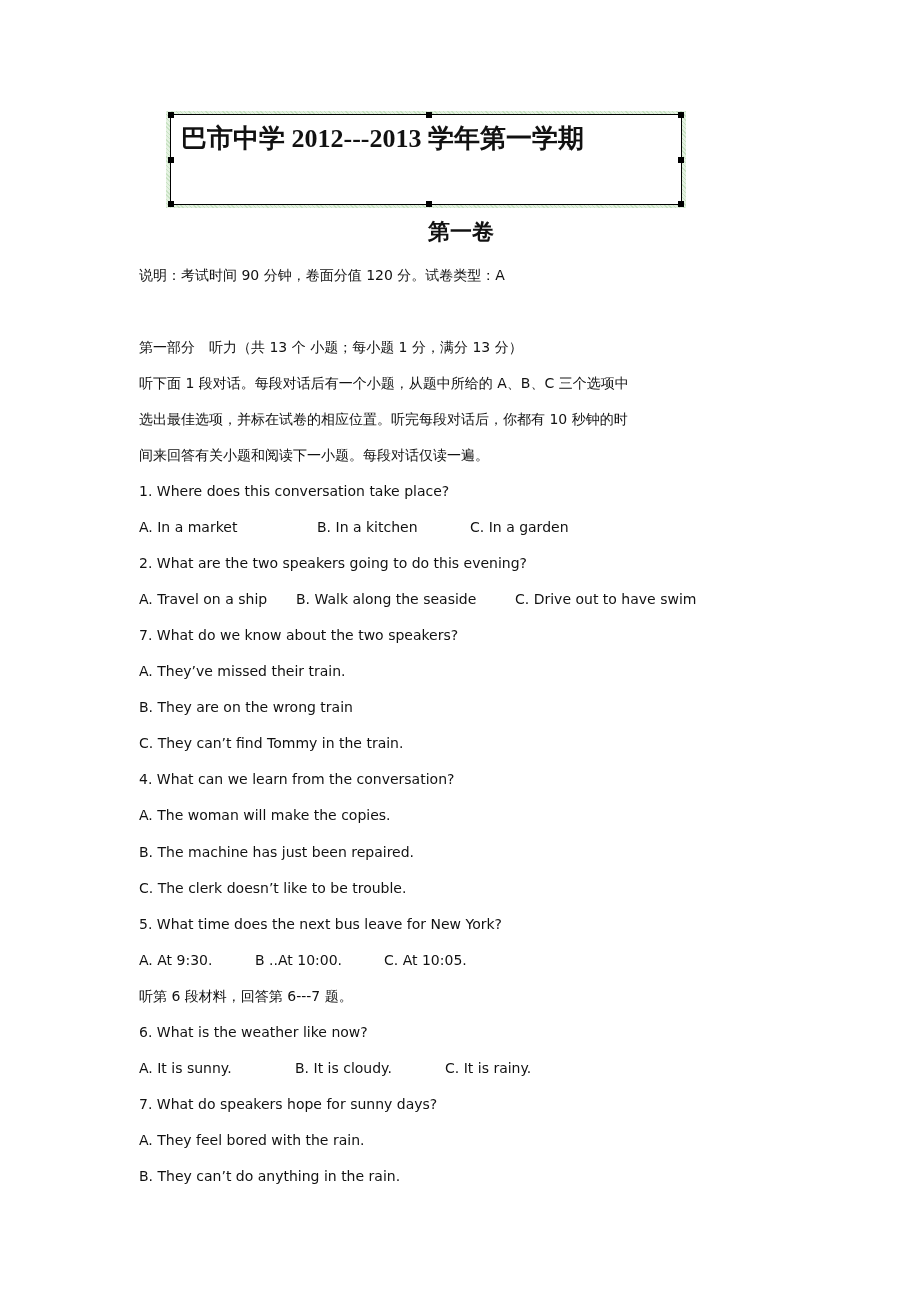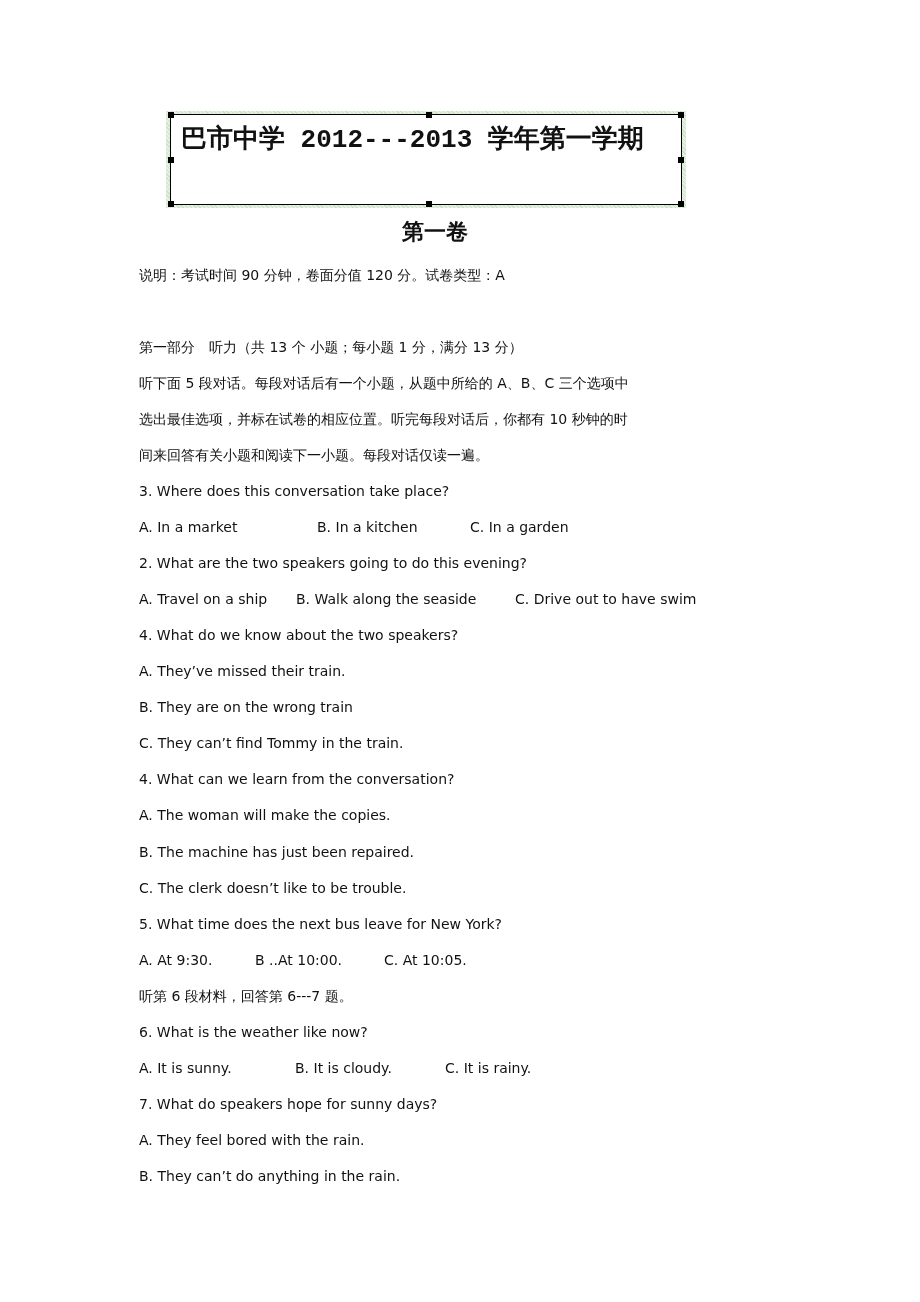--- a/index.html
+++ b/index.html
@@ -3,26 +3,26 @@
   <meta charset="utf-8">
   <style>
     html, body { margin: 0; padding: 0; background: #ffffff; }
     body { width: 920px; height: 1302px; position: relative; overflow: hidden;
            font-family: "DejaVu Sans", "Liberation Sans", sans-serif; color: #111; }
     .title-frame { position: absolute; left: 166px; top: 111px; width: 520px; height: 97px;
                    background: repeating-linear-gradient(45deg, #c9e3c4 0 1px, #e4f1e1 1px 3px); }
     .title-box { position: absolute; left: 4px; top: 3px; right: 4px; bottom: 3px;
                  background: #fff; border: 1.5px solid #000; box-sizing: border-box; }
     .handle { position: absolute; width: 6px; height: 6px; background: #000; }
-    .title-line { position: absolute; left: 0; right: 0; font-family: Liberation Mono, monospace;
+    .title-line { position: absolute; left: 0; right: 0; font-family: Liberation Serif, serif;
                   font-size: 26px; white-space: nowrap; letter-spacing: 0px; }
     .t1 { top: 6px; left: 10px; font-weight: bold; }
     .t2 { top: 52px; left: 56px; }
     .vol-title { position: absolute; top: 217px; left: 0; width: 870px; text-align: center;
-                 font-size: 22px; font-weight: bold; font-family: "DejaVu Serif", serif; }
+                 font-size: 22px; font-weight: bold; font-family: "DejaVu Serif", serif; padding-left: 26px; }
     .line { position: absolute; left: 139px; font-size: 14px; white-space: nowrap; line-height: 20px; }
     .opt { position: absolute; white-space: nowrap; text-align: center; }
   </style>
 </head>
 <body>
 
 <div class="title-frame">
   <div class="title-box">
     <div class="handle" style="left:-3px;top:-3px"></div>
     <div class="handle" style="left:255px;top:-3px"></div>
@@ -34,39 +34,39 @@
     <div class="handle" style="right:-3px;bottom:-3px"></div>
     <div class="title-line t1">巴市中学 2012---2013 学年第一学期</div>
   </div>
 </div>
 
 <div class="vol-title">第一卷</div>
 
 <div class="line" style="top:265px">说明：考试时间 90 分钟，卷面分值 120 分。试卷类型：A</div>
 
 <div class="line" style="top:337px">第一部分　听力（共 13 个  小题；每小题  1  分，满分  13  分）</div>
-<div class="line" style="top:373px">听下面 5 段对话。每段对话后有一个小题，从题中所给的 A、B、C 三个选项中</div>
+<div class="line" style="top:373px">听下面 1 段对话。每段对话后有一个小题，从题中所给的 A、B、C 三个选项中</div>
 <div class="line" style="top:409px">选出最佳选项，并标在试卷的相应位置。听完每段对话后，你都有 10 秒钟的时</div>
 <div class="line" style="top:445px">间来回答有关小题和阅读下一小题。每段对话仅读一遍。</div>
 
-<div class="line" style="top:481px">3. Where does this conversation take place?</div>
+<div class="line" style="top:481px">1. Where does this conversation take place?</div>
 <div class="line" style="top:517px;width:700px">
   <span class="opt" style="left:0">A.   In a market</span>
   <span class="opt" style="left:178px">B. In a kitchen</span>
   <span class="opt" style="left:331px">C. In a garden</span>
 </div>
 
 <div class="line" style="top:553px">2. What are the two speakers going to do this evening?</div>
 <div class="line" style="top:589px;width:700px">
   <span class="opt" style="left:0">A. Travel on a ship</span>
   <span class="opt" style="left:157px">B. Walk along the seaside</span>
   <span class="opt" style="left:376px">C. Drive out to have swim</span>
 </div>
 
-<div class="line" style="top:625px">4. What do we know about the two speakers?</div>
+<div class="line" style="top:625px">7. What do we know about the two speakers?</div>
 <div class="line" style="top:661px">A. They’ve missed their train.</div>
 <div class="line" style="top:697px">B. They are on the wrong train</div>
 <div class="line" style="top:733px">C. They can’t find Tommy in the train.</div>
 
 <div class="line" style="top:769px">4. What can we learn from the conversation?</div>
 <div class="line" style="top:805px">A. The woman will make the copies.</div>
 <div class="line" style="top:842px">B. The machine has just been repaired.</div>
 <div class="line" style="top:878px">C. The clerk doesn’t like to be trouble.</div>
 
 <div class="line" style="top:914px">5. What time does the next bus leave for New York?</div>

